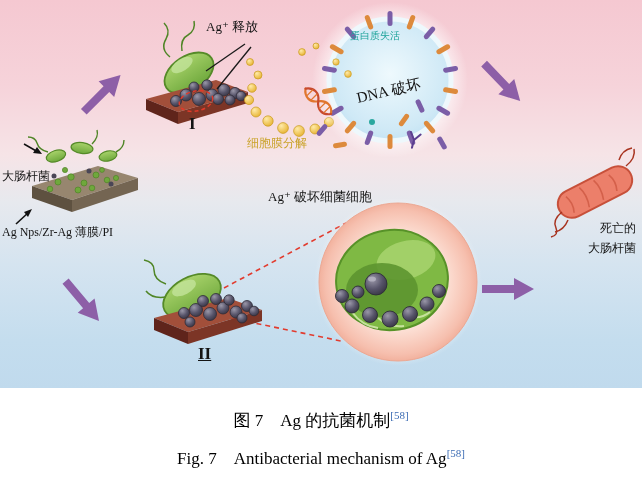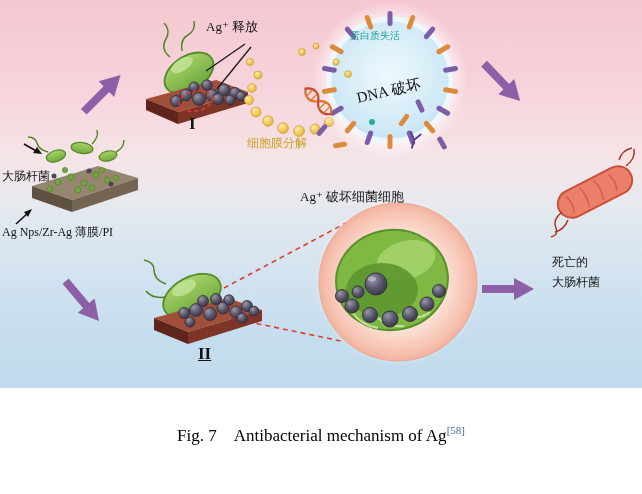--- a/index.html
+++ b/index.html
@@ -10,21 +10,21 @@
     position:relative; width:642px; height:388px;
     background:linear-gradient(180deg,#f5c8d1 0%,#f6d3da 22%,#f6e4e7 40%,#e7e9ee 52%,#d5e4f0 68%,#c4ddee 88%,#c0daed 100%);
   }
   .art { position:absolute; left:0; top:0; }
   .lbl { position:absolute; font-size:12px; color:#141414; white-space:nowrap; z-index:5; line-height:1.15; }
   .big   { font-size:13px; }
   .stage { font-size:17px; font-weight:bold; }
   .teal  { color:#1fa39b; font-size:10px; }
   .gold  { color:#c9a227; }
   .dna-t { font-size:15px; transform:rotate(-13deg); transform-origin:left center; }
-  .dead-t{ width:84px; text-align:left;margin-top:34px; }
+  .dead-t{ width:84px; text-align:right; }
   .captions { position:absolute; left:0; top:388px; width:642px; text-align:center; padding-top:21px; }
   .cap { font-size:17px; color:#000; white-space:pre; }
   .cap sup { color:#3c6cb4; font-size:11px; }
   .cap.en { margin-top:15px; }
 </style>
 </head>
 <body>
 
 <div class="page">
   <div class="diagram">
@@ -270,22 +270,23 @@
       </g>
     </svg>
 
     <div class="lbl big" style="left:206px; top:20px;">Ag⁺ 释放</div>
     <div class="lbl stage" style="left:189px; top:114px;">I</div>
     <div class="lbl teal" style="left:350px; top:30px;">蛋白质失活</div>
     <div class="lbl dna-t" style="left:357px; top:90px;">DNA 破坏</div>
     <div class="lbl gold" style="left:247px; top:137px;">细胞膜分解</div>
     <div class="lbl" style="left:2px;  top:170px;">大肠杆菌</div>
     <div class="lbl" style="left:2px;  top:226px;">Ag Nps/Zr-Ag 薄膜/PI</div>
-    <div class="lbl big" style="left:268px; top:190px;margin-left:32px;">Ag⁺ 破坏细菌细胞</div>
+    <div class="lbl big" style="left:268px; top:190px;">Ag⁺ 破坏细菌细胞</div>
     <div class="lbl stage" style="left:198px; top:344px;text-decoration:underline;">II</div>
     <div class="lbl dead-t" style="left:552px; top:222px;">死亡的</div>
     <div class="lbl dead-t" style="left:552px; top:242px;">大肠杆菌</div>
   </div>
 
   <div class="captions">
+    <div class="cap zh"><span>图 7　Ag 的抗菌机制</span><sup>[58]</sup></div>
     <div class="cap en"><span>Fig. 7　Antibacterial mechanism of Ag</span><sup>[58]</sup></div>
   </div>
 </div>
 
 </body></html>

